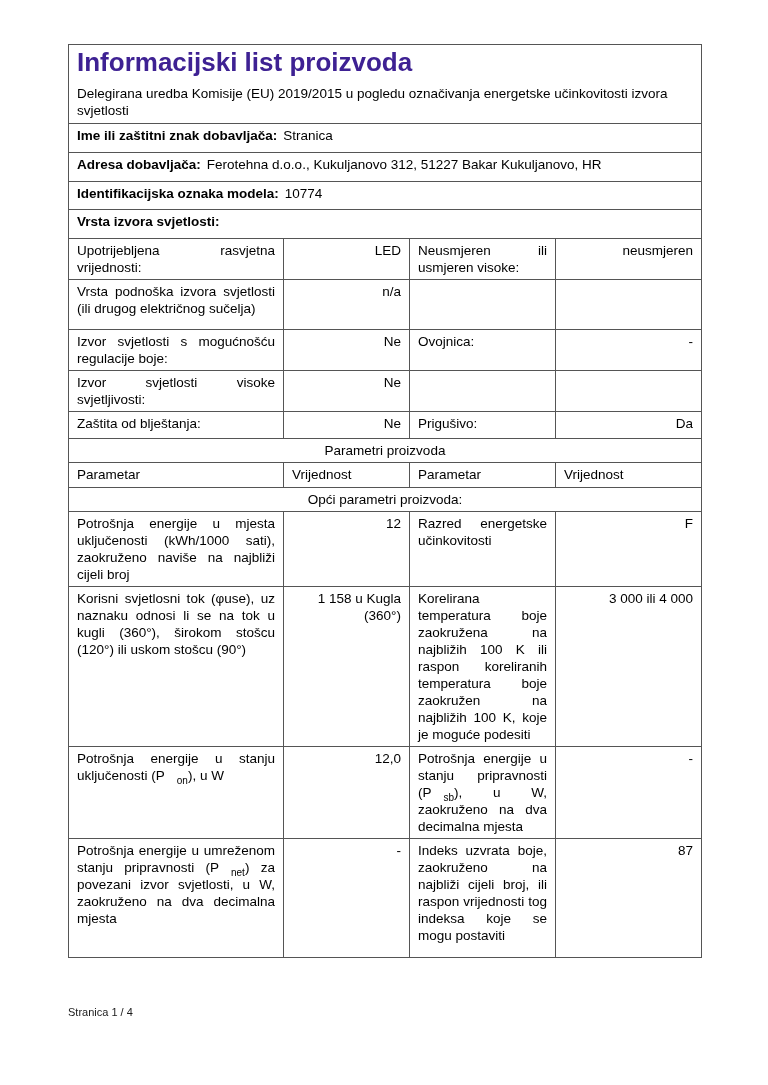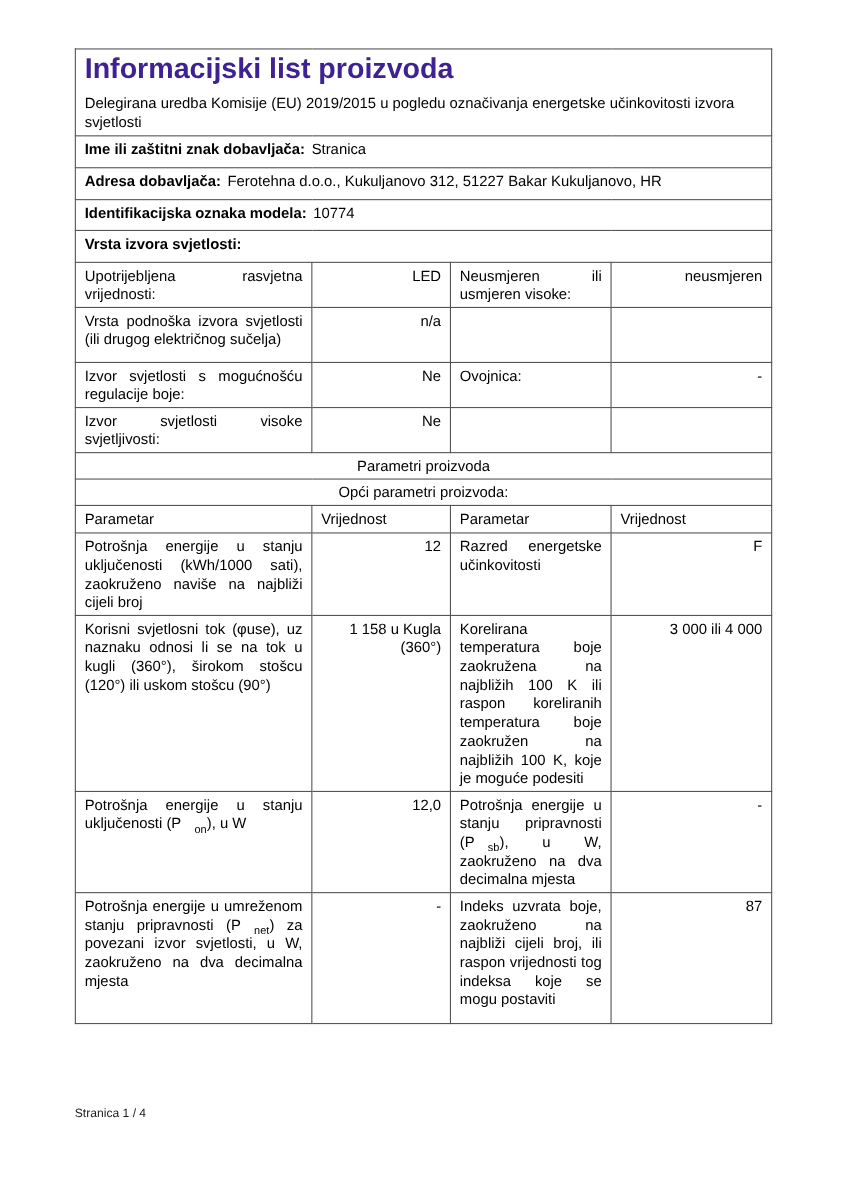--- a/index.html
+++ b/index.html
@@ -105,36 +105,42 @@
       <td class="val">Ne</td>
       <td class="param">Ovojnica:</td>
       <td class="val">-</td>
     </tr>
     <tr style="height:37px">
       <td class="param">Izvor svjetlosti visoke svjetljivosti:</td>
       <td class="val">Ne</td>
       <td class="param"></td>
       <td class="val"></td>
     </tr>
+    <tr style="height:27px">
+      <td class="param">Zaštita od blještanja:</td>
+      <td class="val">Ne</td>
+      <td class="param">Prigušivo:</td>
+      <td class="val">Da</td>
+    </tr>
 
     <tr style="height:22px">
       <td colspan="4" class="section-hdr">Parametri proizvoda</td>
-    </tr>
-    <tr style="height:22px">
-      <td colspan="4" class="section-hdr">Opći parametri proizvoda:</td>
     </tr>
     <tr style="height:25px">
       <td class="plainhdr">Parametar</td>
       <td class="plainhdr">Vrijednost</td>
       <td class="plainhdr">Parametar</td>
       <td class="plainhdr">Vrijednost</td>
     </tr>
+    <tr style="height:22px">
+      <td colspan="4" class="section-hdr">Opći parametri proizvoda:</td>
+    </tr>
 
     <tr style="height:74px">
-      <td class="param"><span>Potrošnja energije u stanju uključenosti (kWh/1000 sati), zaokruženo naviše na najbliži cijeli broj</span><sub></sub><span></span></td>
+      <td class="param"><span>Potrošnja energije u mjesta uključenosti (kWh/1000 sati), zaokruženo naviše na najbliži cijeli broj</span><sub></sub><span></span></td>
       <td class="val">12</td>
       <td class="param"><span>Razred energetske učinkovitosti</span><sub></sub><span></span></td>
       <td class="val">F</td>
     </tr>
     <tr style="height:155px">
       <td class="param"><span>Korisni svjetlosni tok (φuse), uz naznaku odnosi li se na tok u kugli (360°), širokom stošcu (120°) ili uskom stošcu (90°)</span><sub></sub><span></span></td>
       <td class="val">1 158 u Kugla (360°)</td>
       <td class="param"><span>Korelirana temperatura boje zaokružena na najbližih 100 K ili raspon koreliranih temperatura boje zaokružen na najbližih 100 K, koje je moguće podesiti</span><sub></sub><span></span></td>
       <td class="val">3 000 ili 4 000</td>
     </tr>

